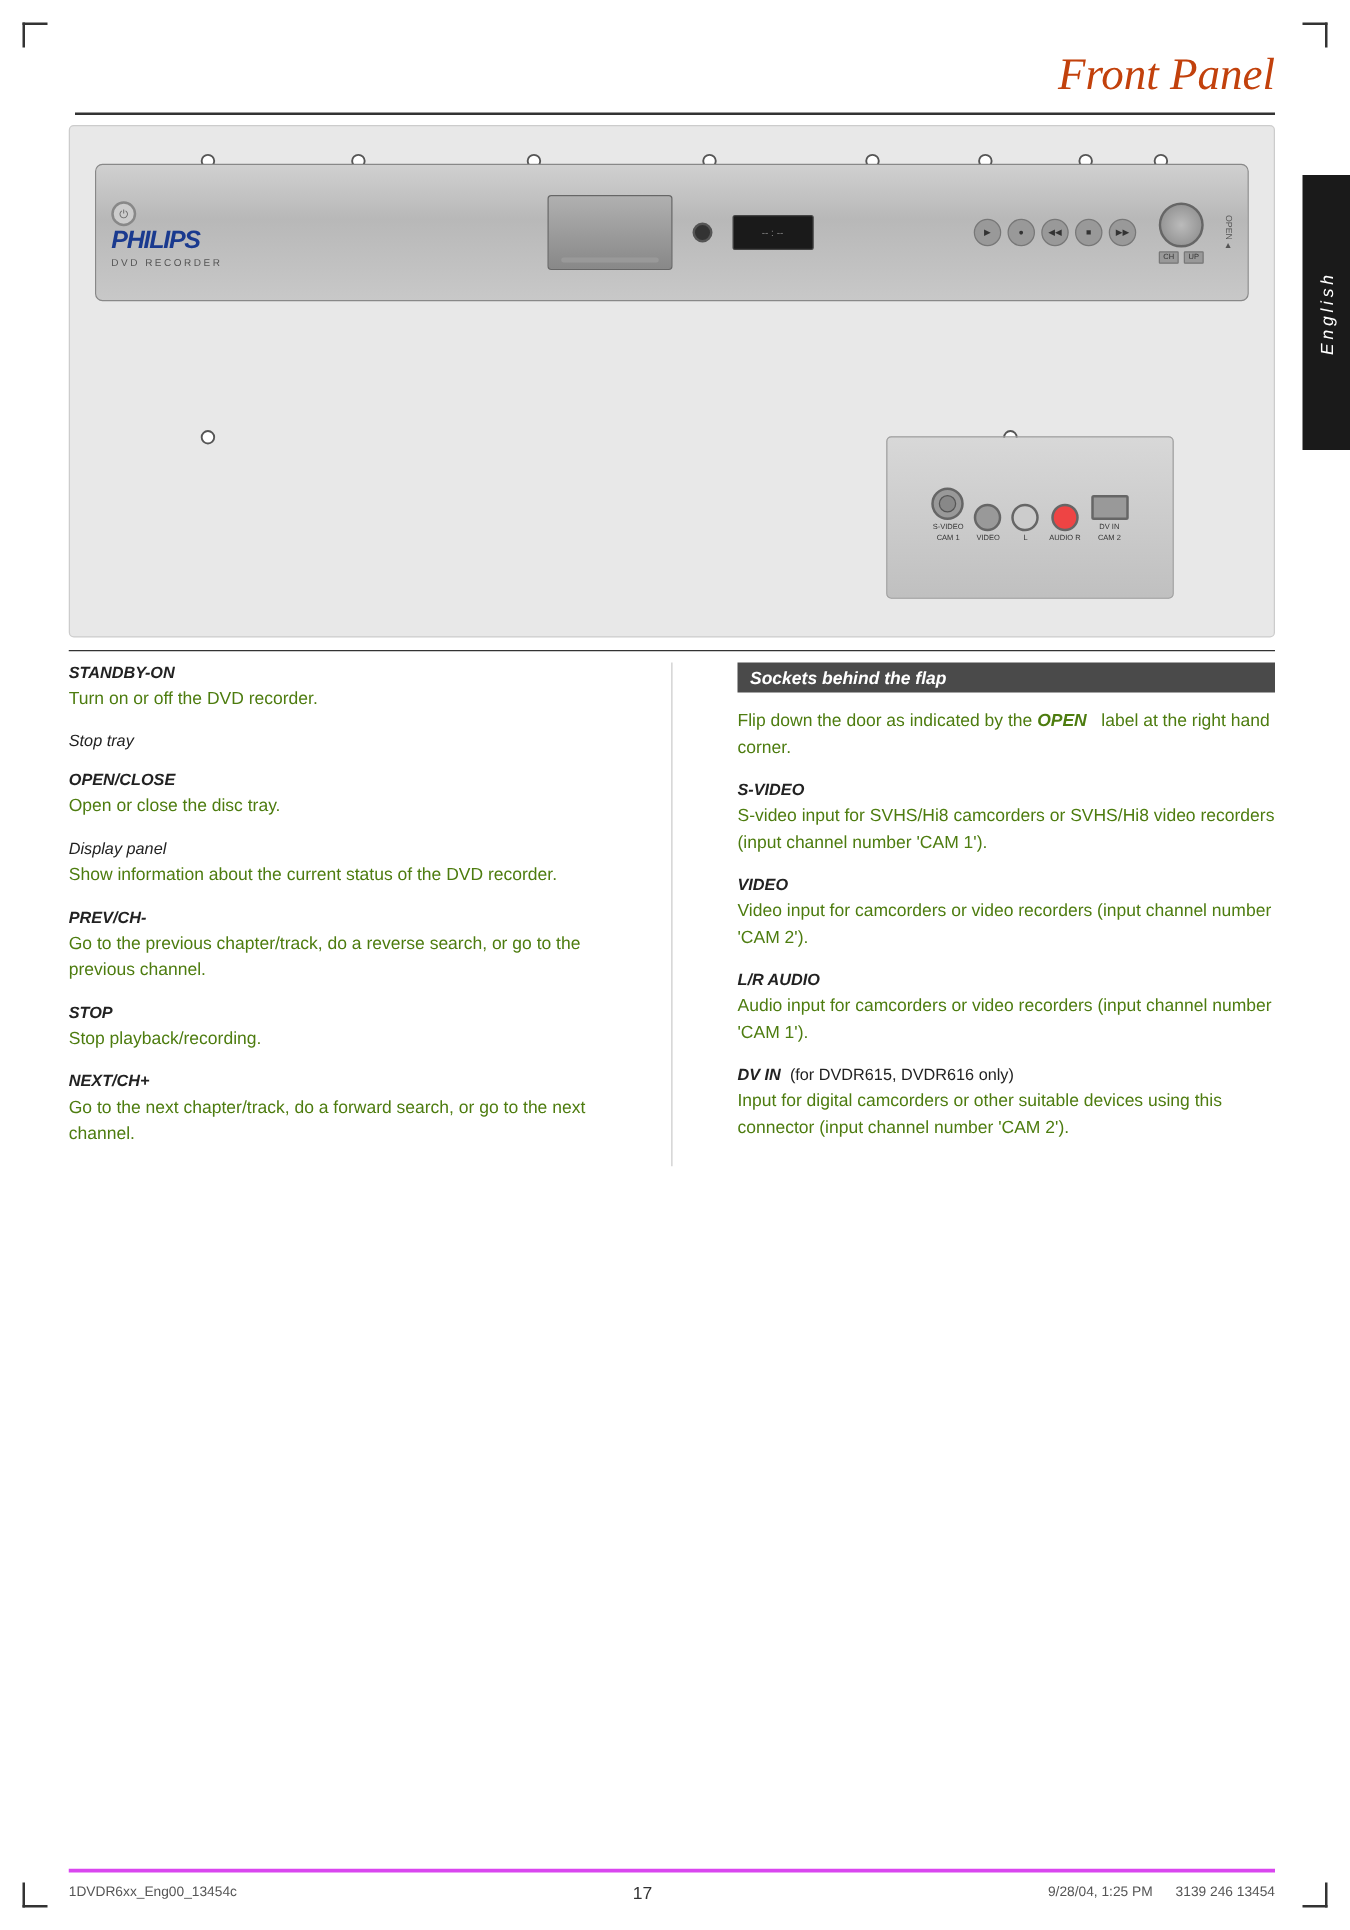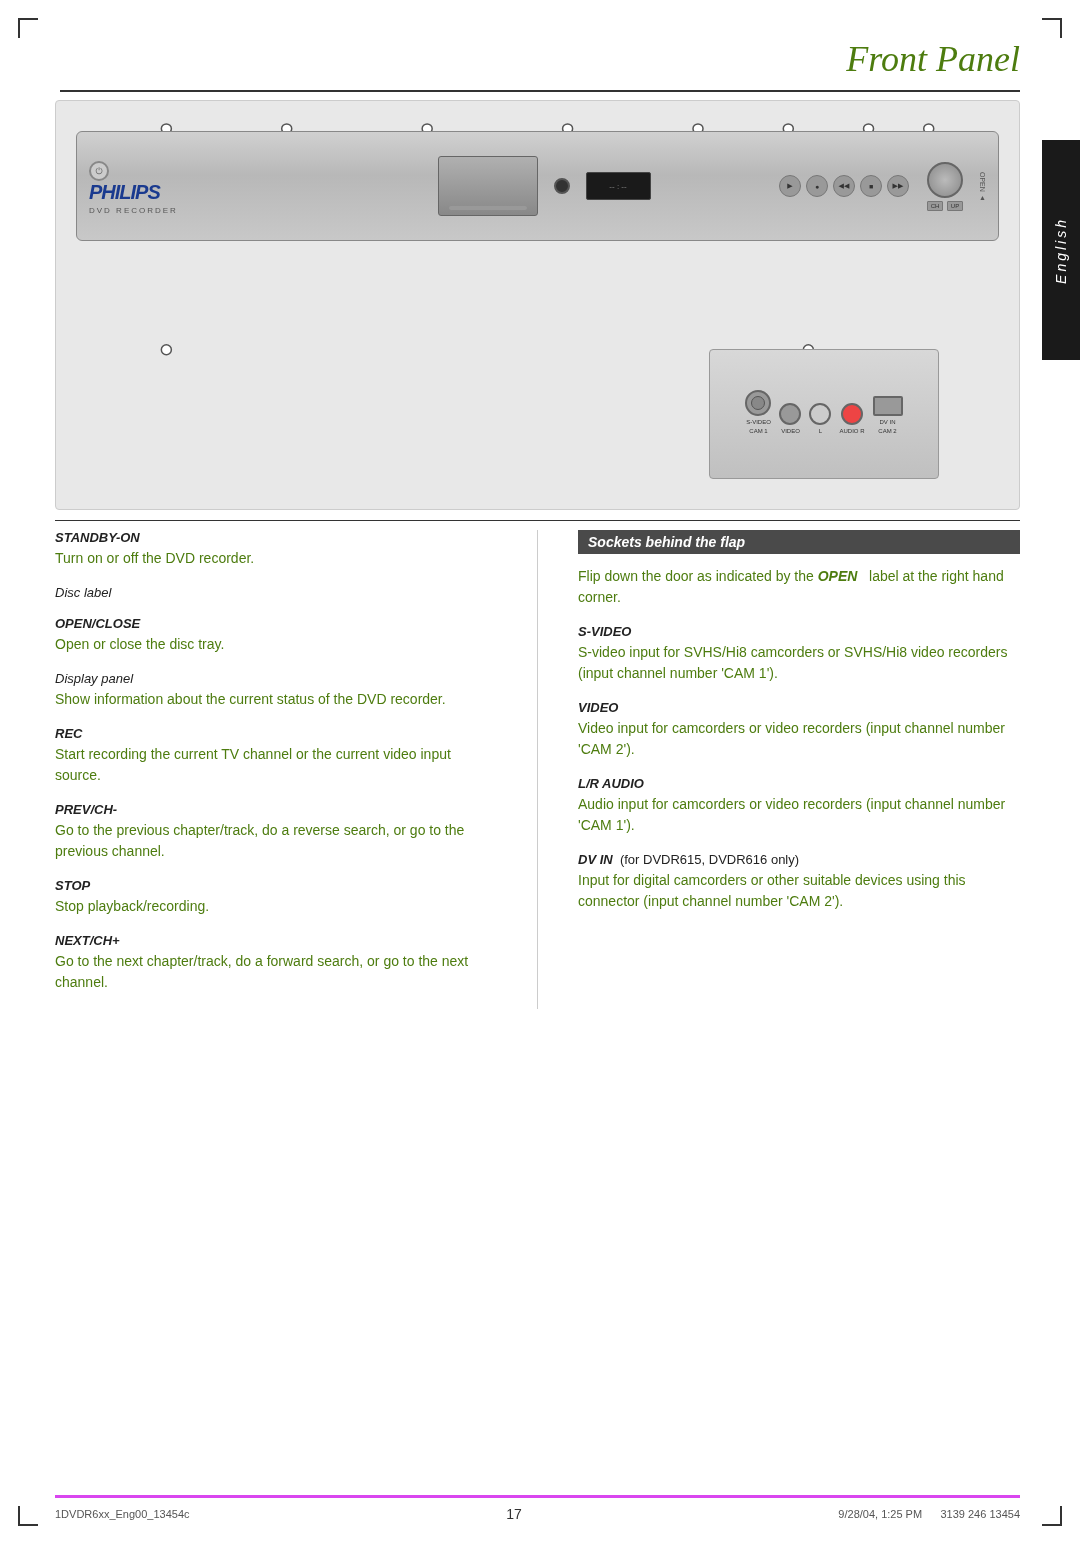--- a/index.html
+++ b/index.html
@@ -57,21 +57,21 @@
       right: 60px;
       text-align: right;
       border-bottom: 2px solid #333;
       padding-bottom: 10px;
     }
     .page-title-area h1 {
       font-family: Georgia, 'Times New Roman', serif;
       font-size: 36px;
       font-style: italic;
       font-weight: normal;
-      color: #4d7c0f;
+      color: #c2410c;
     }
 
     
     .device-image-area {
       position: absolute;
       top: 100px;
       left: 55px;
       right: 60px;
       height: 410px;
       background: #e8e8e8;
@@ -207,21 +207,21 @@
       position: absolute;
       top: 530px;
       left: 55px;
       right: 60px;
       bottom: 60px;
     }
 
     
     .two-col {
       display: flex;
-      gap: 40px;
+      gap: 52px;
     }
 
     .col-left {
       flex: 1;
     }
 
     .col-right {
       flex: 1;
     }
 
@@ -440,38 +440,34 @@
   <div class="two-col">
 
     <div class="col-left">
 
       <div class="item-block">
         <div class="item-title-bold">STANDBY-ON</div>
         <div class="item-body">Turn on or off the DVD recorder.</div>
       </div>
 
       <div class="item-block">
-        <div class="item-title-italic">Disc label</div>
+        <div class="item-title-italic">Stop tray</div>
       </div>
 
       <div class="item-block">
         <div class="item-title-bold">OPEN/CLOSE</div>
         <div class="item-body">Open or close the disc tray.</div>
       </div>
 
       <div class="item-block">
         <div class="item-title-italic">Display panel</div>
         <div class="item-body">Show information about the current status of the DVD recorder.</div>
       </div>
 
 
-      <div class="item-block">
-        <div class="item-title-bold">REC</div>
-        <div class="item-body">Start recording the current TV channel or the current video input source.</div>
-      </div>
 
       <div class="item-block">
         <div class="item-title-bold">PREV/CH-</div>
         <div class="item-body">Go to the previous chapter/track, do a reverse search, or go to the previous channel.</div>
       </div>
 
       <div class="item-block">
         <div class="item-title-bold">STOP</div>
         <div class="item-body">Stop playback/recording.</div>
       </div>

